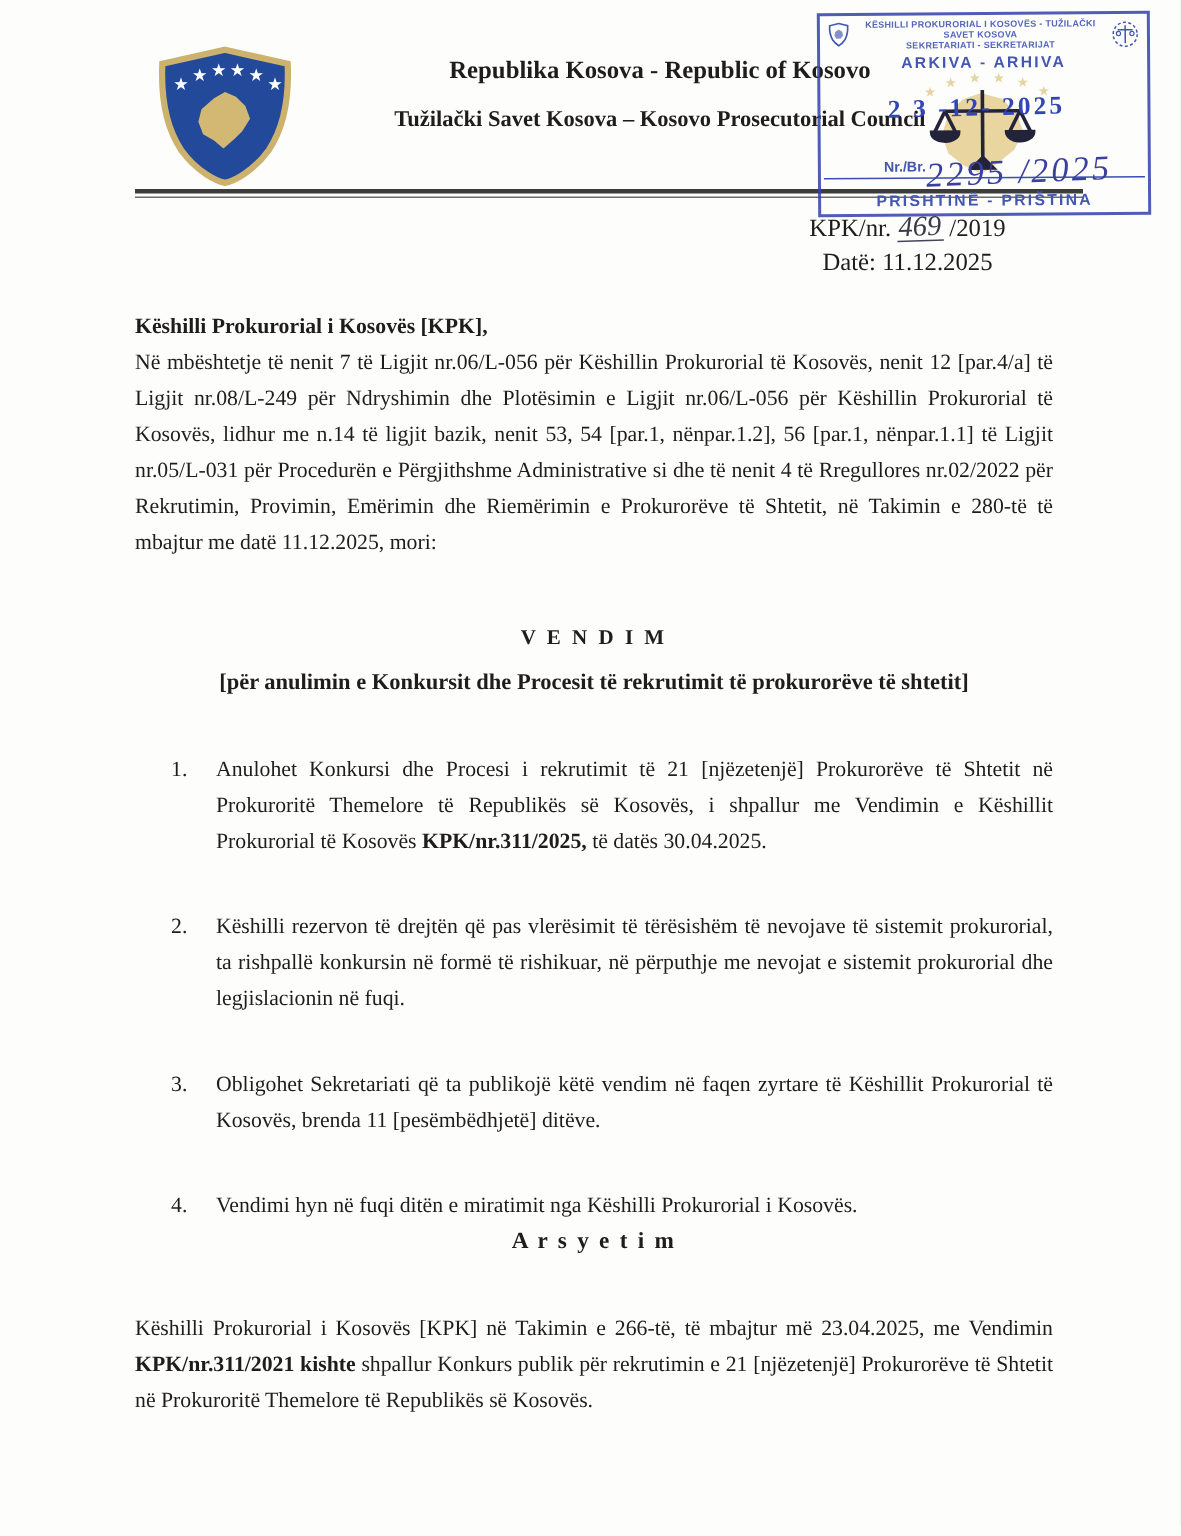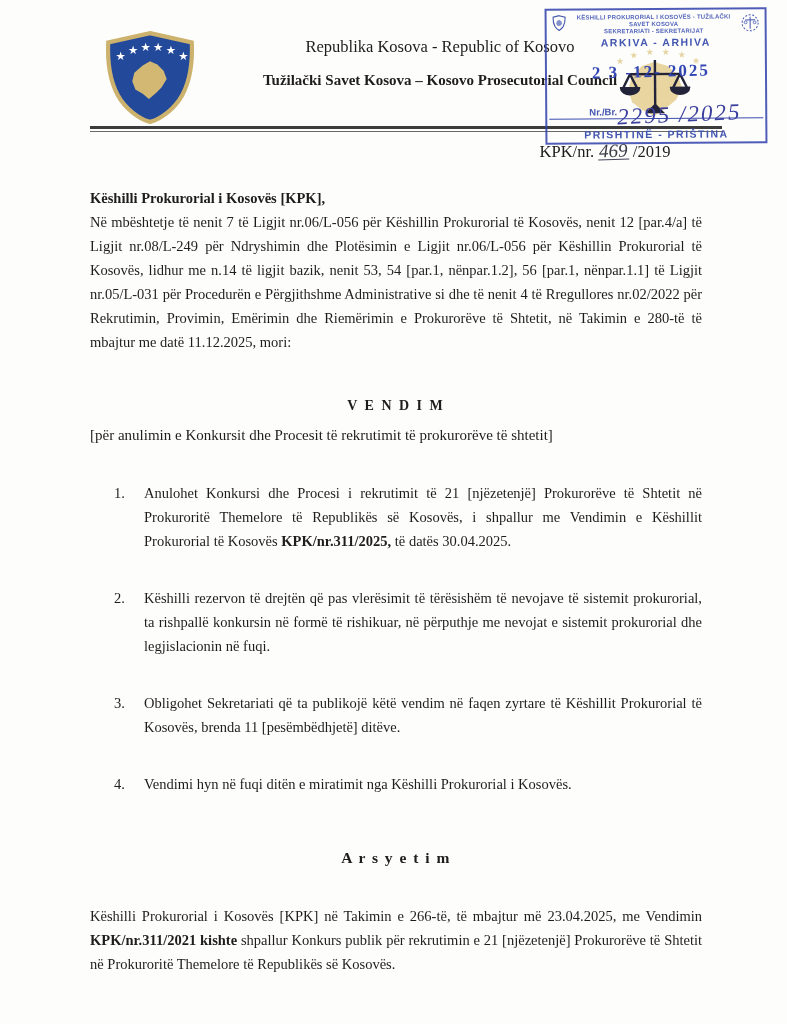--- a/index.html
+++ b/index.html
@@ -5,21 +5,21 @@
   html,body{margin:0;padding:0;background:#e8e8e8;}
   .page{
     position:relative;width:787px;height:1024px;margin:0 auto;
     background:#fdfdfb;overflow:hidden;color:#1f1d1b;
     font-family:"Liberation Serif","DejaVu Serif",serif;
   }
   
   .emblem{position:absolute;left:96px;top:30px;width:108px;height:94px;}
   .letterhead{position:absolute;left:190px;top:36px;width:500px;text-align:center;}
   .lh-line1{font-size:16.5px;font-weight:bold;line-height:22px;}
-  .lh-line2{font-size:16.5px;font-weight:normal;line-height:22px;}
+  .lh-line2{font-size:16.5px;font-weight:bold;line-height:22px;}
   .lh-gap{height:12px;}
   .lh-line3{font-size:15px;font-weight:bold;line-height:21px;}
   .lh-line4{font-size:15px;font-weight:bold;line-height:21px;}
   .rule-thick{position:absolute;left:90px;top:126px;width:632px;height:3px;background:#3c3c3c;}
   .rule-thin{position:absolute;left:90px;top:131px;width:632px;height:1px;background:#6a6a6a;}
 
   
   .stamp{
     position:absolute;left:545px;top:8px;width:218px;height:132px;
     border:2.5px solid rgba(48,65,172,0.85);transform:rotate(-0.4deg);
@@ -42,31 +42,31 @@
   .stamp-city{position:absolute;left:0;right:0;bottom:2px;text-align:center;
     font-family:"Liberation Sans","DejaVu Sans",sans-serif;
     font-size:10.5px;font-weight:bold;letter-spacing:1.5px;color:#4356b0;}
 
   
   .ref{position:absolute;left:500px;top:140px;width:210px;text-align:center;font-size:16.5px;line-height:23px;}
   .case-number{font-style:italic;color:#3a3a46;border-bottom:1.2px solid #44445a;padding:0 1px;
     display:inline-block;transform:rotate(-2deg);font-size:19px;line-height:16px;}
 
   
-  .doc-body{position:absolute;left:90px;top:186px;width:612px;font-size:14.5px;line-height:24px;}
+  .doc-body{position:absolute;left:90px;top:206px;width:612px;font-size:14.5px;line-height:24px;}
   .doc-body p{margin:0;text-align:justify;}
   .addressee{font-weight:bold;}
   .decision-title{margin-top:40px;text-align:center;font-weight:bold;font-size:14px;letter-spacing:2px;}
-  .decision-subtitle{margin-top:5px;font-weight:normal;font-size:15px;}
+  .decision-subtitle{margin-top:5px;text-align:center;font-weight:bold;font-size:15px;}
   .items{margin-top:34px;}
   .item{display:flex;margin-top:33px;}
   .item:first-child{margin-top:0;}
   .item-num{width:30px;flex:0 0 30px;padding-left:24px;}
   .item-text{flex:1;text-align:justify;font-family:Liberation Serif, serif;}
-  .reasoning-title{margin-top:50px;text-align:center;font-weight:bold;font-size:15.5px;letter-spacing:1.5px;}
+  .reasoning-title{text-align:center;font-weight:bold;font-size:15.5px;letter-spacing:1.5px;}
   .reasoning{margin-top:34px !important;}
   b{font-weight:bold;}
 </style>
 </head>
 <body>
 
 <div class="page">
 
   <div class="emblem">
     <svg width="108" height="94" viewBox="0 0 100 90">
@@ -142,20 +142,21 @@
     <div class="stamp-nr-value">2295 /2025</div>
     <div class="stamp-city">PRISHTINË - PRIŠTINA</div>
   </div>
 
   <div class="ref">
     <div>
       <span>KPK/nr.</span>
       <span class="case-number">469</span>
       <span>/2019</span>
     </div>
+    <div>Datë: 11.12.2025</div>
   </div>
 
   <div class="doc-body">
     <p class="addressee">Këshilli Prokurorial i Kosovës [KPK],</p>
     <p>Në mbështetje të nenit 7 të Ligjit nr.06/L-056 për Këshillin Prokurorial të Kosovës, nenit 12 [par.4/a] të Ligjit nr.08/L-249 për Ndryshimin dhe Plotësimin e Ligjit nr.06/L-056 për Këshillin Prokurorial të Kosovës, lidhur me n.14 të ligjit bazik, nenit 53, 54 [par.1, nënpar.1.2], 56 [par.1, nënpar.1.1] të Ligjit nr.05/L-031 për Procedurën e Përgjithshme Administrative si dhe të nenit 4 të Rregullores nr.02/2022 për Rekrutimin, Provimin, Emërimin dhe Riemërimin e Prokurorëve të Shtetit, në Takimin e 280-të të mbajtur me datë 11.12.2025, mori:</p>
 
     <div class="decision-title">V E N D I M</div>
     <div class="decision-subtitle">[për anulimin e Konkursit dhe Procesit të rekrutimit të prokurorëve të shtetit]</div>
 
     <div class="items">

